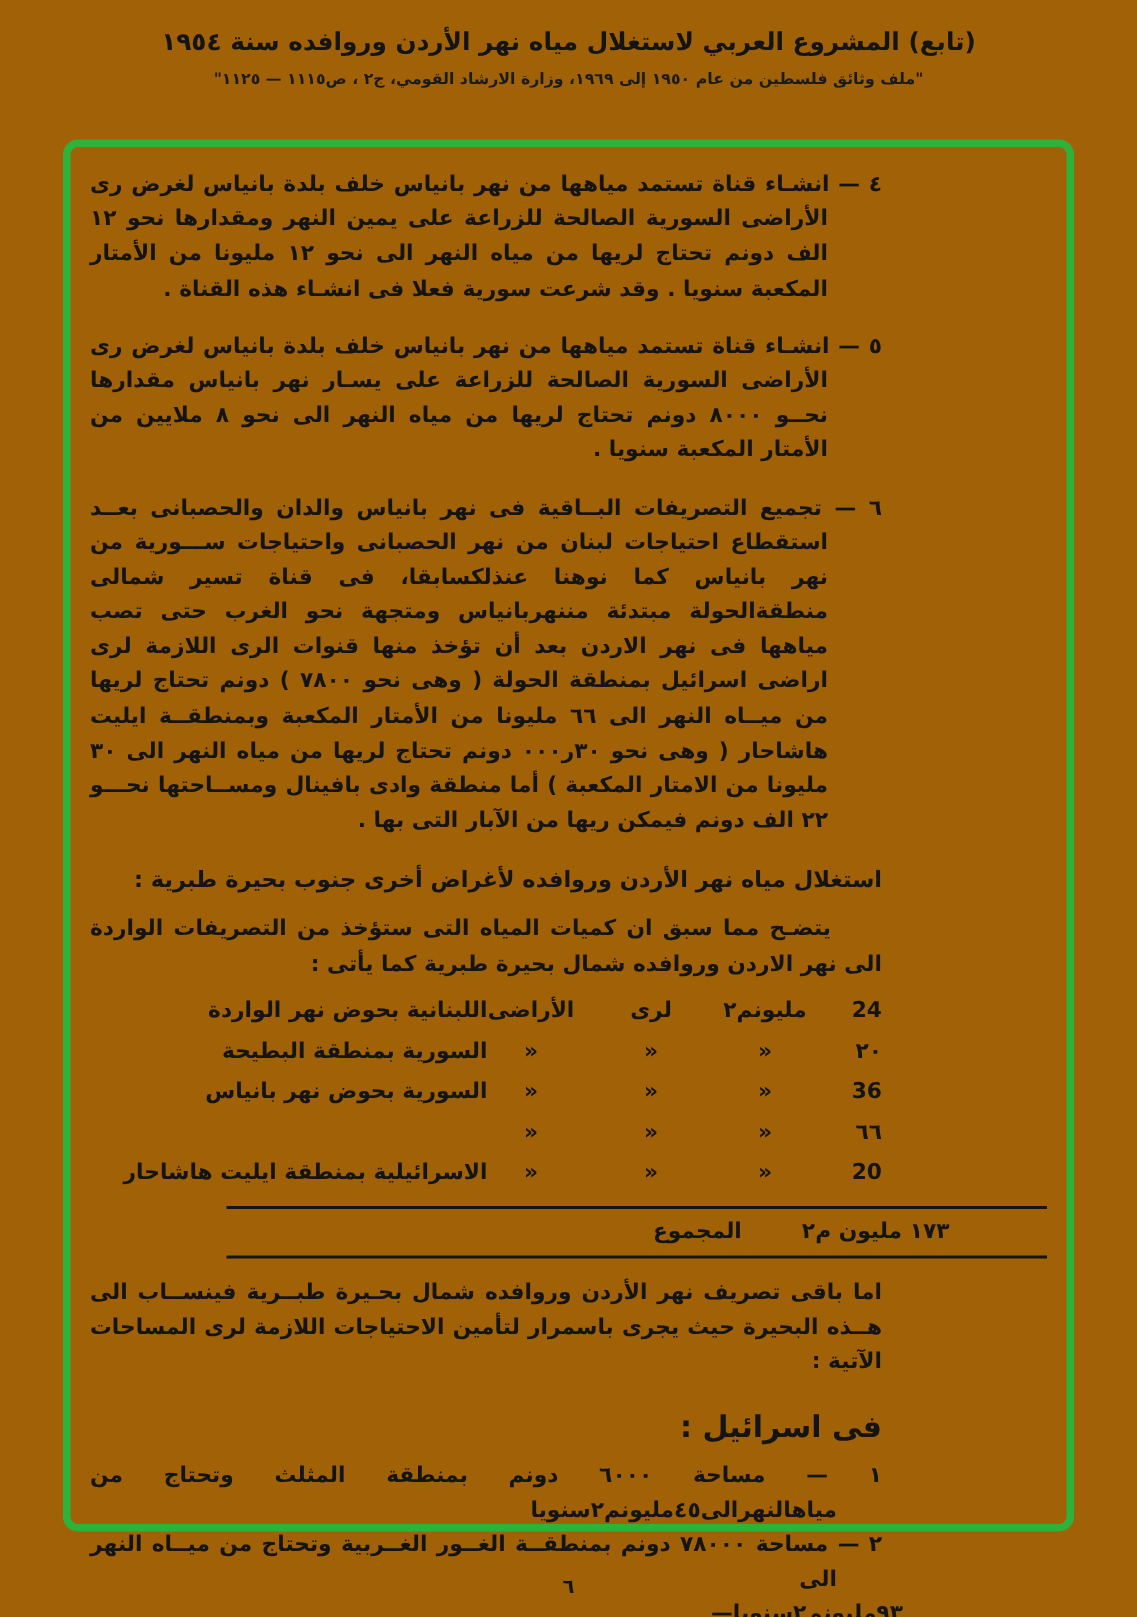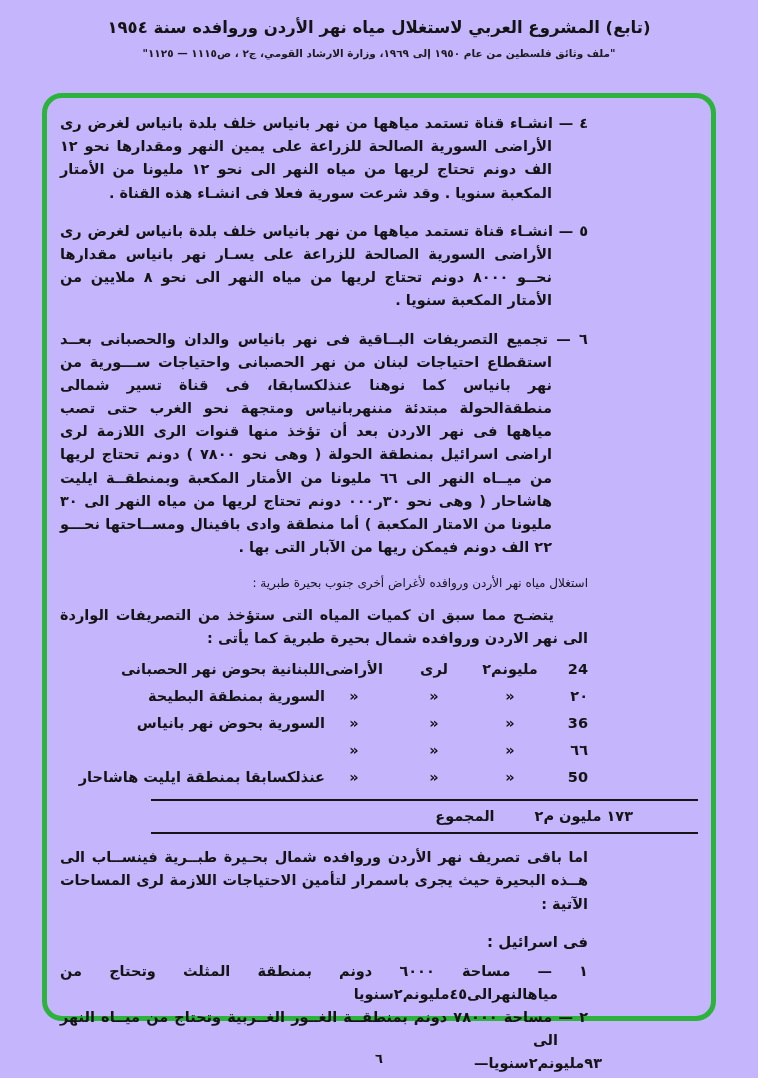--- a/index.html
+++ b/index.html
@@ -1,49 +1,49 @@
 <!DOCTYPE html>
 <html lang="ar"><head>
 <meta charset="utf-8">
 <style>
   html,body{margin:0;padding:0;}
   .page{
     position:relative; width:758px; height:1078px;
-    background:#c4b5fd; overflow:hidden;
+    background:#a16207; overflow:hidden;
     font-family:"DejaVu Sans", sans-serif; color:#141414;
   }
   .hdr{position:absolute; top:18px; left:0; right:0; text-align:center; direction:rtl;}
   .hdr-title{font-size:16.5px; font-weight:bold; letter-spacing:0;}
   .hdr-sub{font-size:10.5px; font-weight:bold; margin-top:10px; color:#1b1b1b;}
   .frame{
     position:absolute; left:42px; top:93px; width:664px; height:918px;
-    border:5px solid #2db33c; border-radius:20px; background:transparent;
+    border:5px solid #2db33c; border-radius:10px; background:transparent;
   }
   .content{
     position:absolute; top:14px; left:13px; width:528px;
     direction:rtl; font-size:14.5px; font-weight:bold; line-height:1.6;
     text-align:justify;
   }
   .item{margin:0 0 15px 0; padding-right:36px; text-indent:-36px;}
   .marker{white-space:nowrap;}
-  .sec-heading{font-size:12px; font-weight:normal; text-align:right; margin:14px 0 10px 0;}
+  .sec-heading{font-size:15px; font-weight:bold; text-align:right; margin:14px 0 10px 0;}
   .intro{margin:0 0 8px 0; text-indent:34px;}
   .alloc{margin:2px 0 0 0;}
   .arow{display:flex; align-items:baseline; height:27px;}
   .a-amt{width:46px; text-align:right;}
   .a-c1{width:64px; text-align:center;margin-left:25px;}
   .a-c2{width:38px; text-align:center;padding-left:32px;}
   .a-c3{width:58px; text-align:center;}
   .a-land{flex:1; text-align:right; padding-right:0;}
   .wide-rule{width:547px; margin-right:-110px; border-top:2.5px solid #151515; margin-top:6px;}
   .alloc-total{display:flex; align-items:baseline; margin:4px -45px 4px 0;}
   .alloc-total .t-amt{white-space:nowrap;}
   .alloc-total .t-lbl{margin-right:40px; white-space:nowrap;}
   .remainder{margin:12px 0 10px 0;}
-  .isr-heading{font-size:15px; font-weight:bold; text-align:right; margin:14px 0 6px 0;}
+  .isr-heading{font-size:20px; font-weight:bold; text-align:right; margin:14px 0 6px 0;}
   .isr-item{padding-right:30px; text-indent:-30px; margin:0;}
   .isr-cont{text-align:left; direction:rtl; margin:0 0 0 0; padding-left:0;
             text-align:right; margin-right:-14px;}
   .pageno{position:absolute; bottom:12px; left:50%; transform:translateX(-50%);
           font-size:13px; font-weight:bold;}
 </style>
 </head>
 <body>
 
 <div class="page">
@@ -74,21 +74,21 @@
       <div class="sec-heading">استغلال مياه نهر الأردن وروافده لأغراض أخرى جنوب بحيرة طبرية :</div>
 
       <p class="intro">يتضـح مما سبق ان كميات المياه التى ستؤخذ من التصريفات الواردة الى نهر الاردن وروافده شمال بحيرة طبرية كما يأتى :</p>
 
       <div class="alloc">
         <div class="arow">
           <span class="a-amt">24</span>
           <span class="a-c1">مليونم٢</span>
           <span class="a-c2">لرى</span>
           <span class="a-c3">الأراضى</span>
-          <span class="a-land">اللبنانية بحوض نهر الحصبانى</span>
+          <span class="a-land">اللبنانية بحوض نهر الواردة</span>
         </div>
         <div class="arow">
           <span class="a-amt">٢٠</span>
           <span class="a-c1">«</span>
           <span class="a-c2">«</span>
           <span class="a-c3">«</span>
           <span class="a-land">السورية بمنطقة البطيحة</span>
         </div>
         <div class="arow">
           <span class="a-amt">36</span>
@@ -97,25 +97,25 @@
           <span class="a-c3">«</span>
           <span class="a-land">السورية بحوض نهر بانياس</span>
         </div>
         <div class="arow">
           <span class="a-amt">٦٦</span>
           <span class="a-c1">«</span>
           <span class="a-c2">«</span>
           <span class="a-c3">«</span>
         </div>
         <div class="arow">
-          <span class="a-amt">50</span>
+          <span class="a-amt">20</span>
           <span class="a-c1">«</span>
           <span class="a-c2">«</span>
           <span class="a-c3">«</span>
-          <span class="a-land">عنذلكسابقا بمنطقة ايليت هاشاحار</span>
+          <span class="a-land">الاسرائيلية بمنطقة ايليت هاشاحار</span>
         </div>
 
         <div class="wide-rule"></div>
         <div class="alloc-total">
           <span class="t-amt">١٧٣ مليون م٢</span>
           <span class="t-lbl">المجموع</span>
         </div>
         <div class="wide-rule" style="margin-top:0;"></div>
       </div>
 

